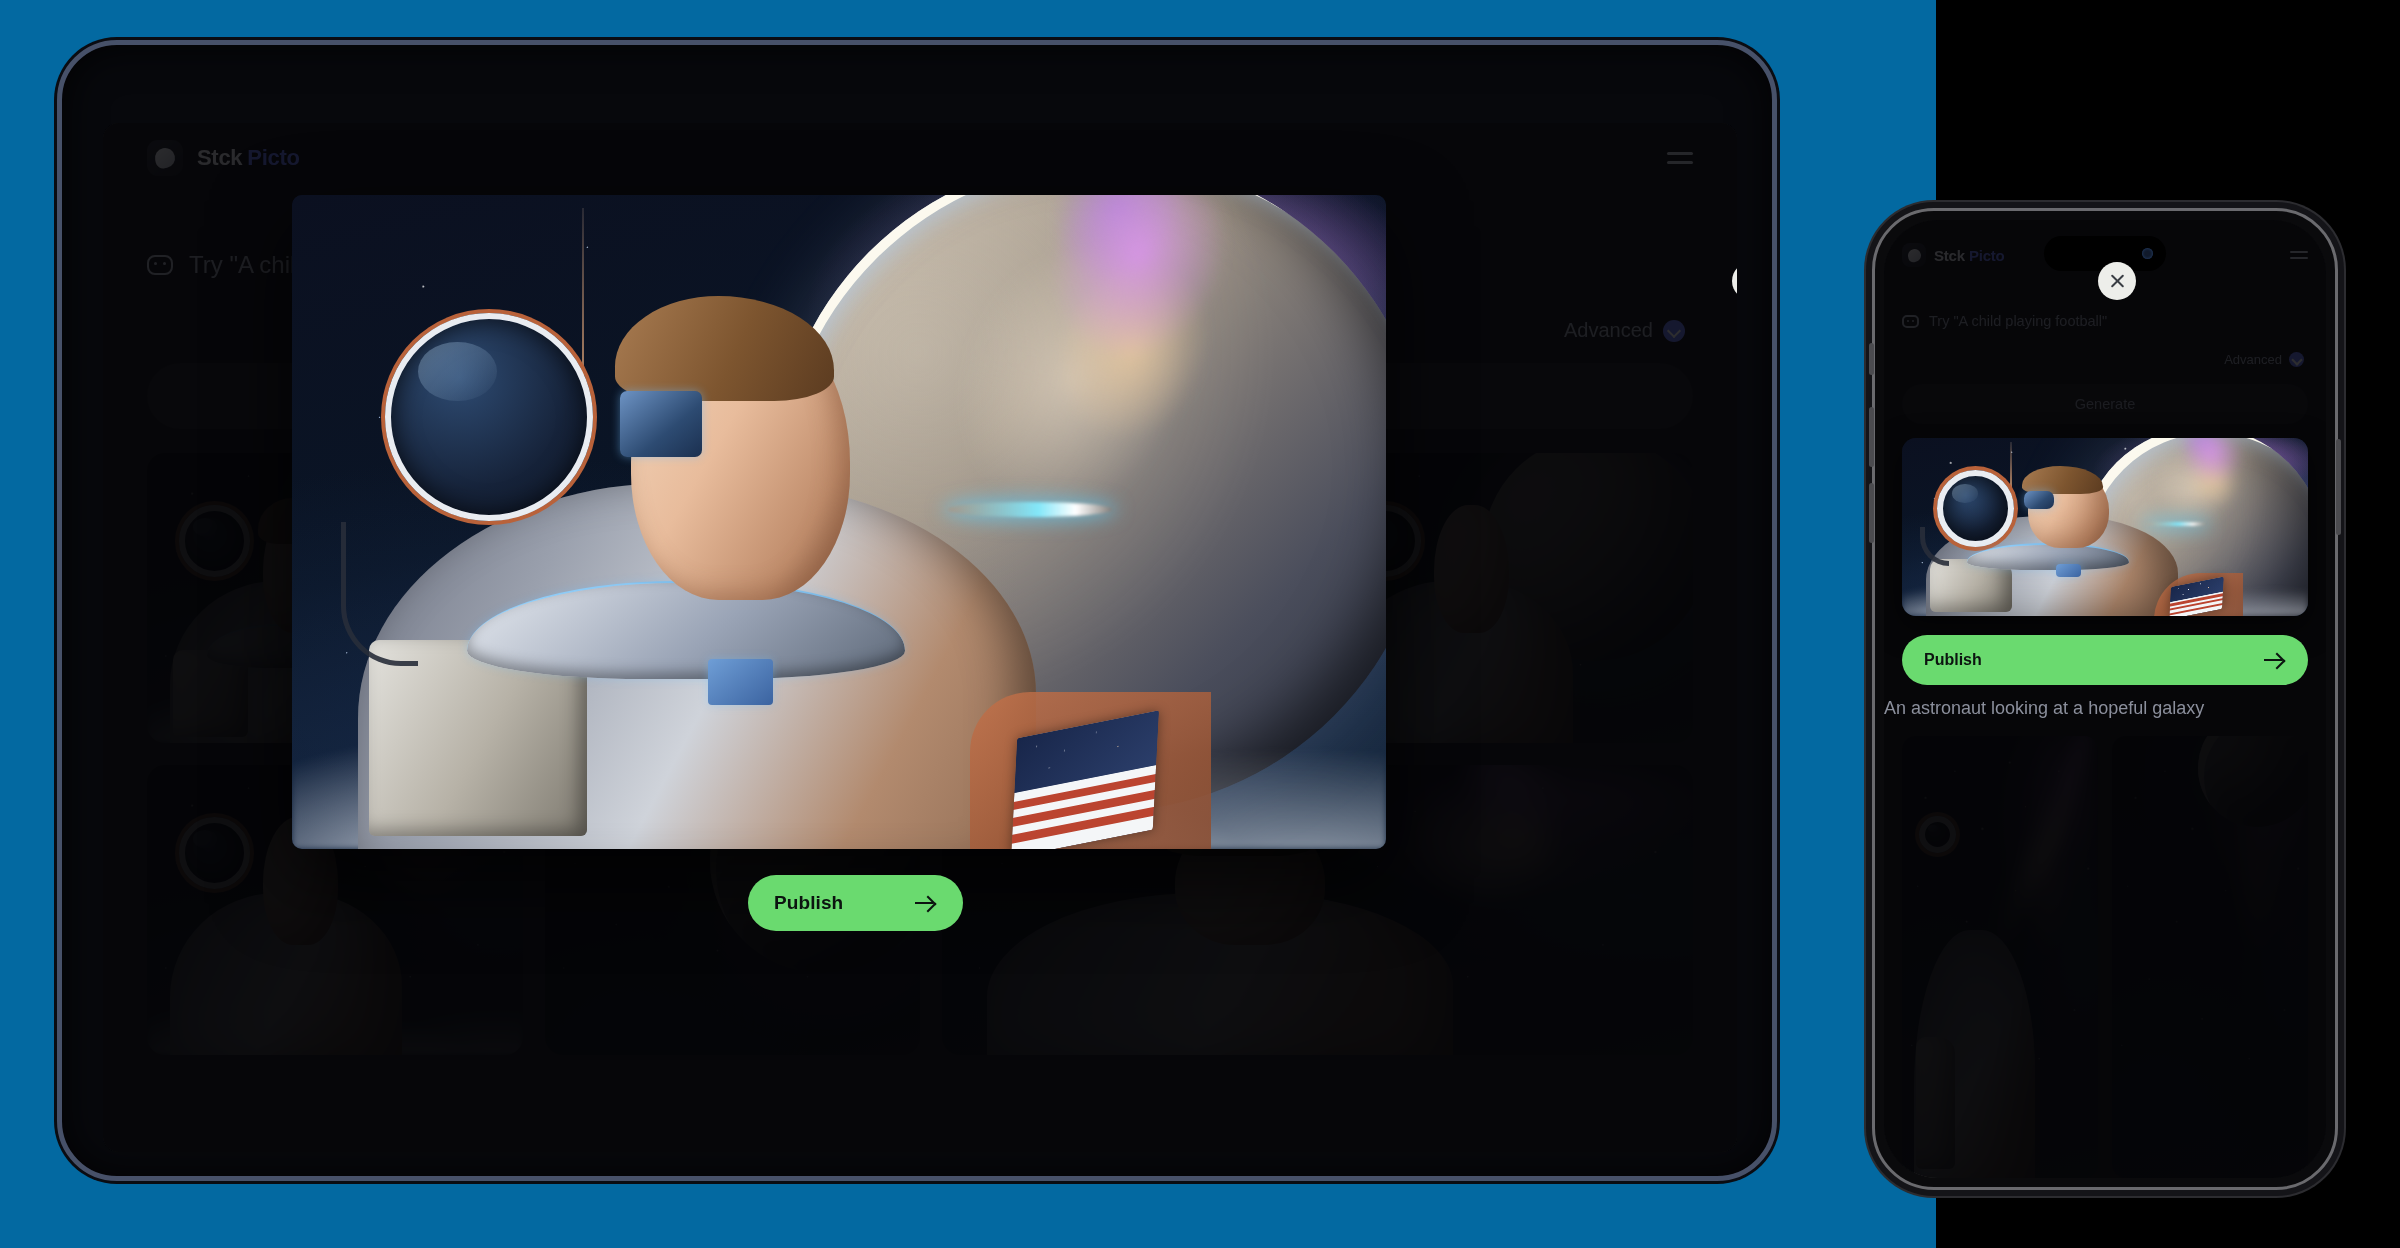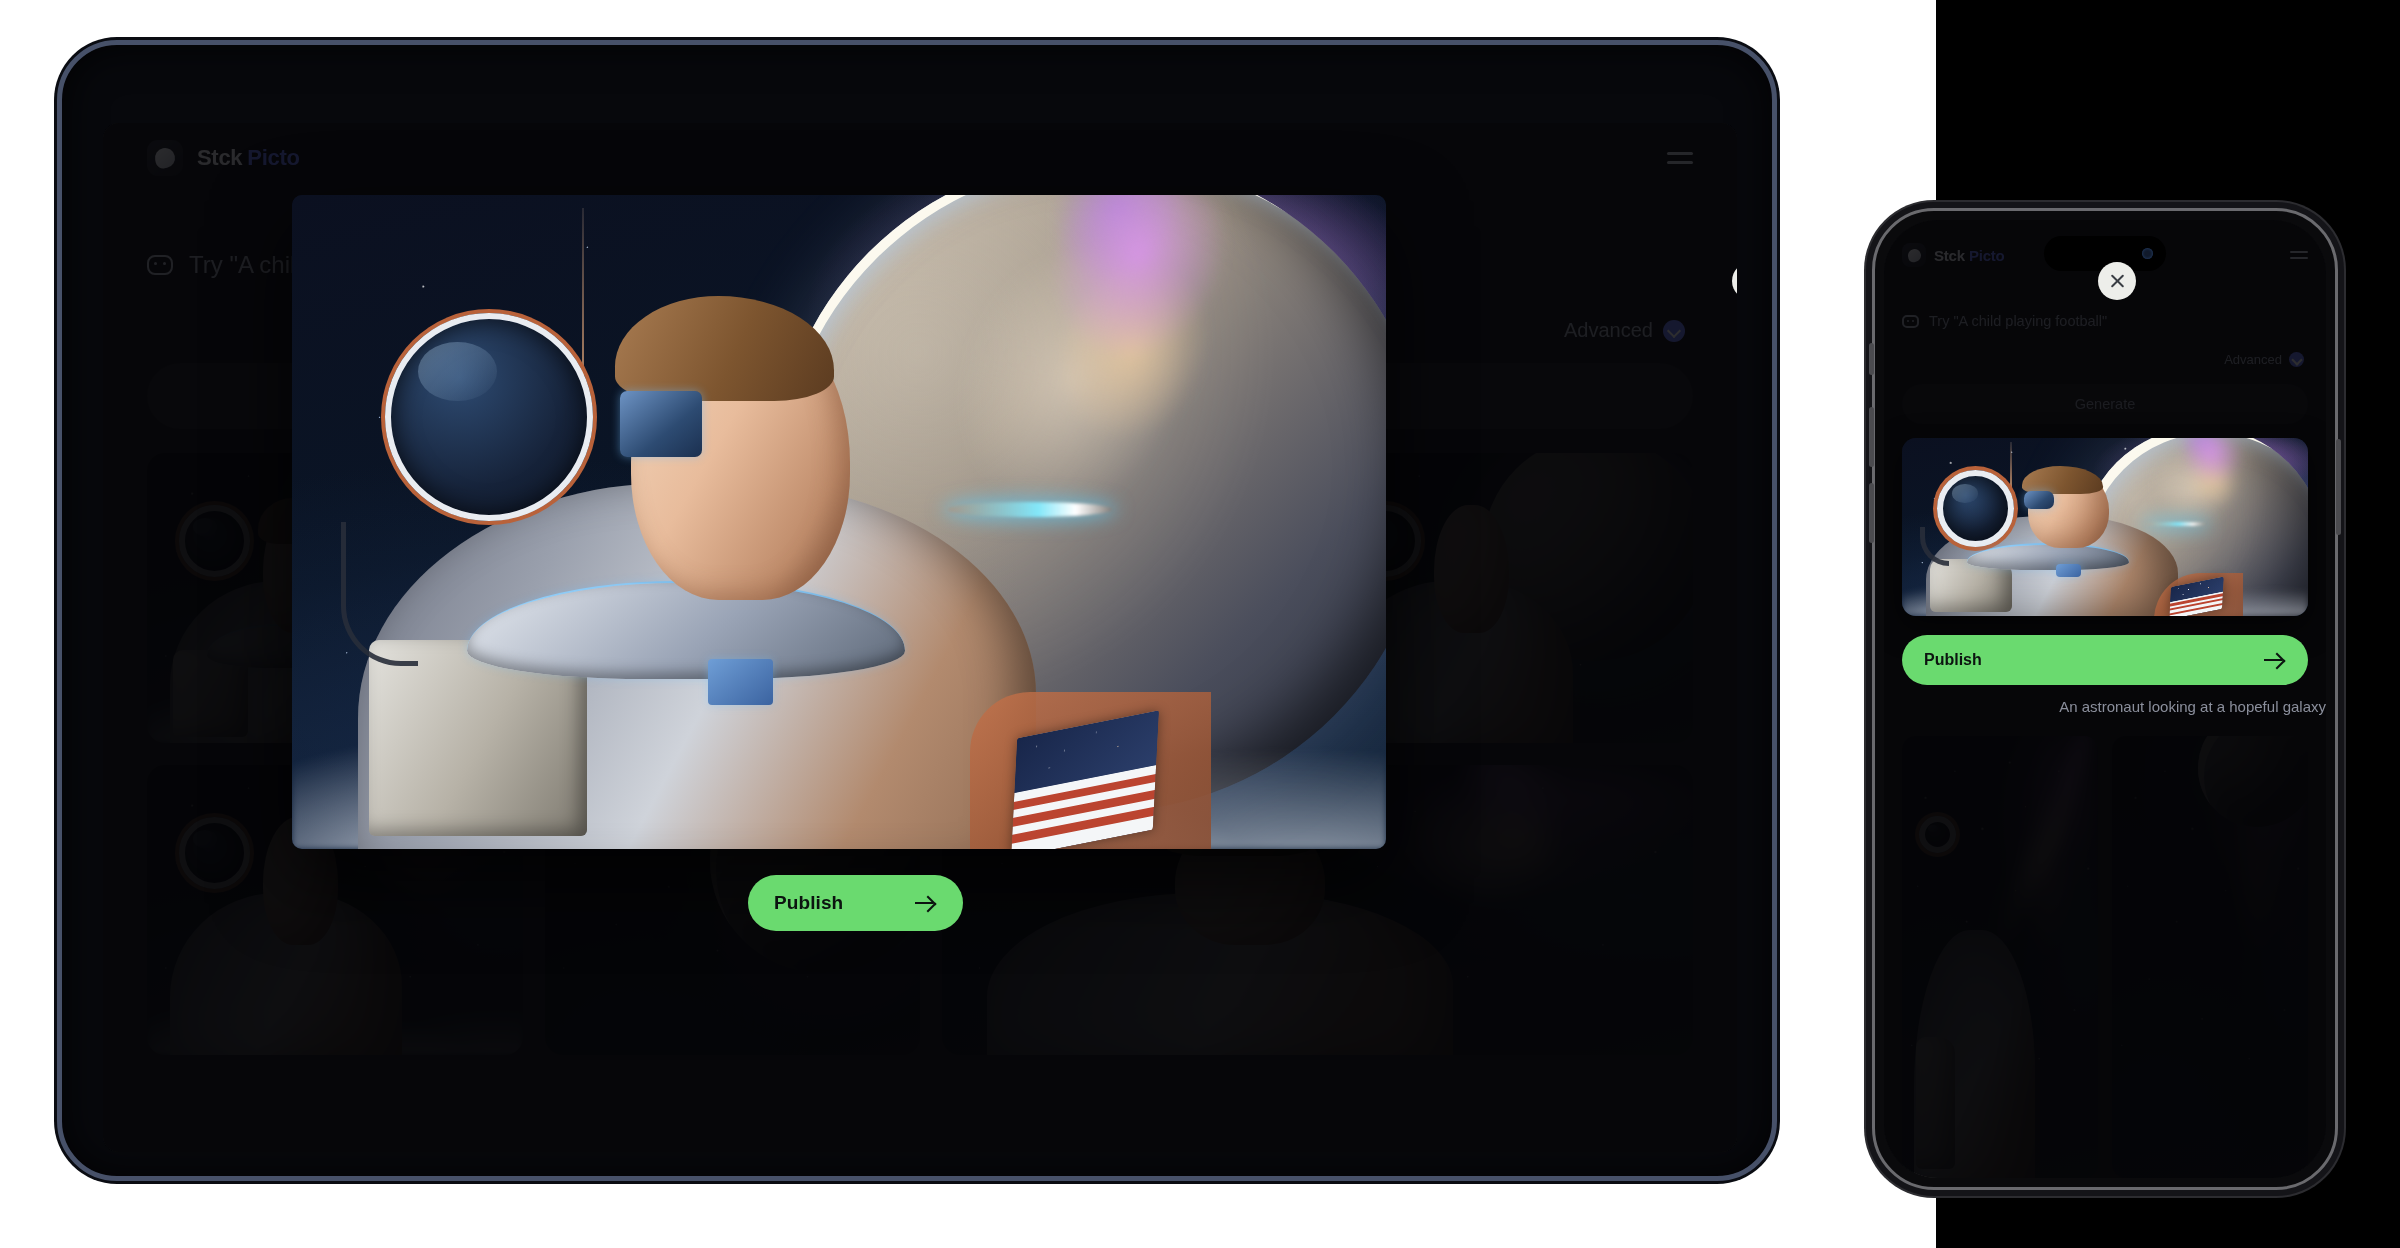--- a/index.html
+++ b/index.html
@@ -2,21 +2,21 @@
 <html><head>
 <meta charset="utf-8">
 <title>Stck Picto — Publish Modal</title>
 <style>
   * { margin:0; padding:0; box-sizing:border-box; }
   html,body {
     width:2400px; height:1248px;
     background:#000; overflow:hidden;
     font-family:"Liberation Sans", sans-serif;
   }
-  .stage { position:relative; width:1936px; height:1248px; background:#ffffff; }
+  .stage { position:relative; width:1936px; height:1248px; background:#0369a1; }
 
   
   .tablet {
     position:absolute; left:57px; top:40px;
     width:1720px; height:1141px;
     border-radius:60px;
     background:#07080c;
     border:5px solid #475169;
     box-shadow:0 0 0 3px #0a0c12, inset 0 0 40px rgba(0,0,0,.8);
   }
@@ -168,22 +168,22 @@
   .ph-gen { position:absolute; left:18px; right:18px; top:164px; height:40px;
             border-radius:20px; background:#19191e; display:flex; align-items:center;
             justify-content:center; font-size:14.5px; color:#8e93a2; }
   .ph-hero { position:absolute; left:18px; right:18px; top:218px; height:178px;
              border-radius:14px; overflow:hidden; z-index:6;
              box-shadow:0 10px 30px rgba(0,0,0,.6); }
   .ph-publish { position:absolute; left:18px; right:18px; top:415px; height:50px;
                 border-radius:25px; background:#6ada6f; display:flex; align-items:center;
                 justify-content:space-between; padding:0 22px; z-index:6; }
   .ph-pub-label { font-size:16px; font-weight:700; color:#0c1410; }
-  .ph-caption { position:absolute; left:0; right:0; top:478px; text-align:right;
-                font-size:15px; color:#8b8f9c; z-index:6; }
+  .ph-caption { position:absolute; left:0; right:0; top:478px; text-align:left;
+                font-size:18px; color:#8b8f9c; z-index:6; }
   .ph-grid { position:absolute; left:18px; right:18px; top:516px; bottom:0;
              display:flex; gap:14px; }
   .ph-gcard { flex:1; border-radius:14px; overflow:hidden; position:relative; background:#111; }
   .ph-scrim { position:absolute; inset:0; background:rgba(5,5,7,.84); z-index:5; }
 
   
   .art { position:absolute; inset:0; overflow:hidden; background:#080b15; }
   .art .sky {
     position:absolute; inset:0;
     background:

